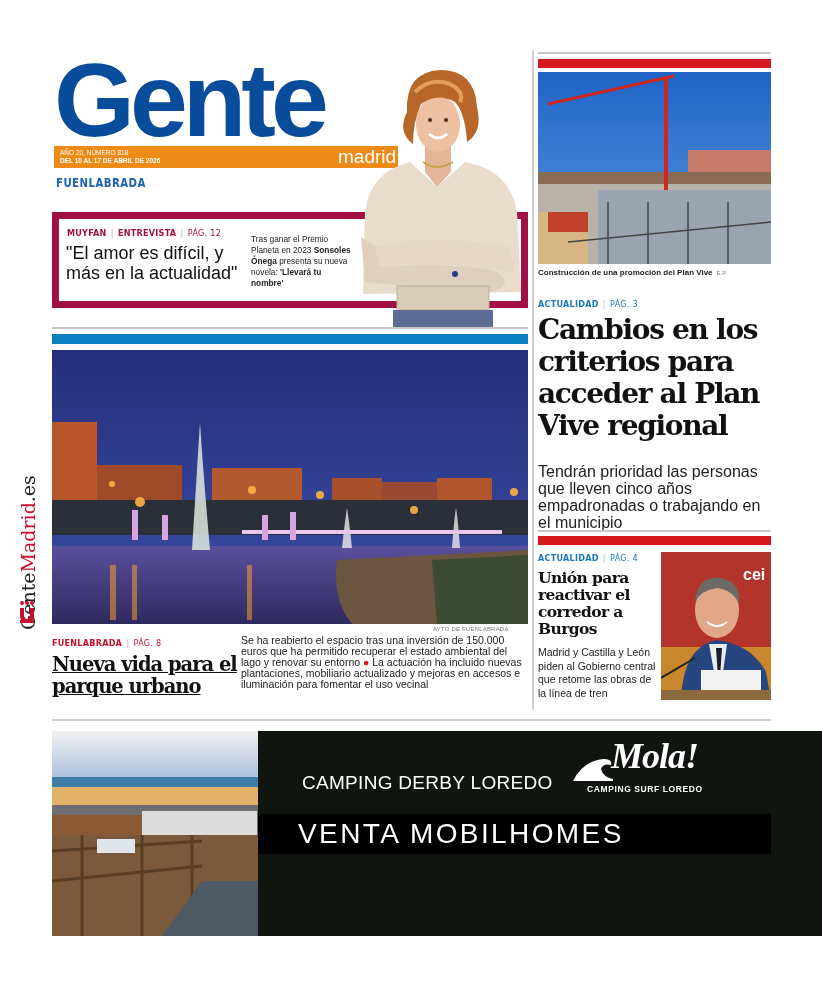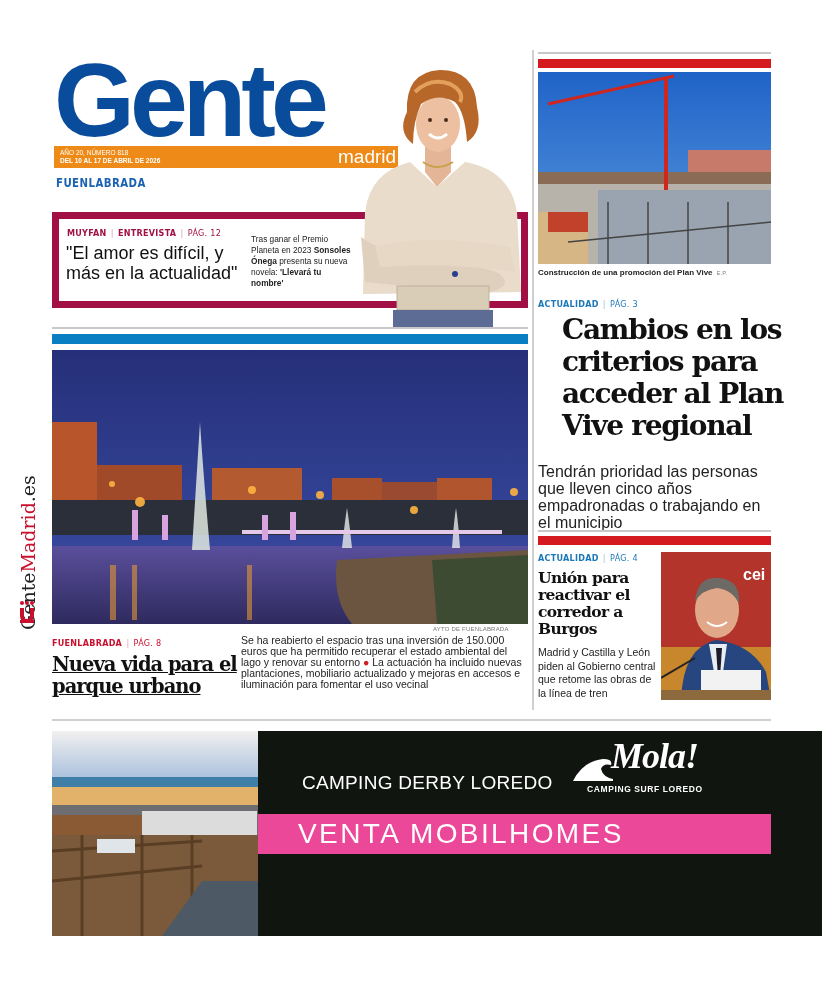--- a/index.html
+++ b/index.html
@@ -55,21 +55,21 @@
   .kicker-blue { font-family: "DejaVu Sans", sans-serif; font-size: 9.5px; font-weight: 700; color: #1b78b8;
     transform: scaleX(0.85); transform-origin: left; white-space: nowrap; letter-spacing: 0.3px; }
   .kicker-blue .sep { color: #9bc3e0; font-weight: 400; margin: 0 5px; }
   .kicker-blue .pg { font-weight: 400; }
   .kicker-red { font-family: "DejaVu Sans", sans-serif; font-size: 9.5px; font-weight: 700; color: #c8102e;
     transform: scaleX(0.85); transform-origin: left; white-space: nowrap; letter-spacing: 0.3px; }
   .kicker-red .sep { color: #e8a0a8; font-weight: 400; margin: 0 5px; }
   .kicker-red .pg { font-weight: 400; }
 
   .headline-main { left: 538px; top: 314px; width: 240px; font-family: "DejaVu Serif", serif; font-weight: 700;
-    font-size: 28px; line-height: 32px; letter-spacing: -1.3px; color: #111; margin-left: 24px; }
+    font-size: 28px; line-height: 32px; letter-spacing: -1.3px; color: #111; }
   .deck-main { left: 538px; top: 463px; width: 235px; font-size: 16px; line-height: 17px; color: #222; }
 
   .headline-2 { left: 538px; top: 569px; width: 120px; font-family: "DejaVu Serif", serif; font-weight: 700;
     font-size: 15.5px; line-height: 17px; letter-spacing: -0.6px; color: #111; }
   .deck-2 { left: 538px; top: 646px; width: 120px; font-size: 10.5px; line-height: 13.5px; color: #222; }
   .man-photo { left: 661px; top: 552px; width: 110px; height: 148px; overflow: hidden; }
 
   
   .blue-bar { left: 52px; top: 334px; width: 476px; height: 10px; background: #0a7ec2; }
   .park-photo { left: 52px; top: 350px; width: 476px; height: 274px; overflow: hidden; }
@@ -81,21 +81,21 @@
 
   
   .ad-rule { left: 52px; top: 719px; width: 719px; height: 2px; background: #cfcfcf; }
   .ad { left: 52px; top: 731px; width: 782px; height: 205px; background: #101510; overflow: hidden; }
   .ad-photo { position: absolute; left: 0; top: 0; width: 206px; height: 205px; }
   .ad-title { position: absolute; left: 250px; top: 41px; font-size: 19px; color: #fff; letter-spacing: 0.3px; white-space: nowrap; }
   .ad-logo { position: absolute; left: 521px; top: 6px; width: 160px; height: 62px; }
   .ad-logo-word { position: absolute; left: 38px; top: -2px; font-family: Liberation Serif, serif; font-style: italic; font-weight: 700;
     font-size: 36px; color: #fff; letter-spacing: -1px; }
   .ad-logo-sub { position: absolute; left: 14px; top: 47px; font-size: 8.5px; font-weight: 700; color: #fff; letter-spacing: 0.6px; white-space: nowrap; }
-  .ad-band { position: absolute; left: 206px; top: 83px; width: 513px; height: 40px; background: #ec4899; }
+  .ad-band { position: absolute; left: 206px; top: 83px; width: 513px; height: 40px; background: #000000; }
   .ad-band-text { position: absolute; left: 40px; top: 4px; font-size: 28px; color: #fff; letter-spacing: 2.4px; white-space: nowrap; }
   .ad-bullets { position: absolute; left: 254px; top: 144px; font-size: 11.5px; line-height: 14px; color: #fff; }
   .ad-contact { position: absolute; left: 523px; top: 141px; color: #fff; }
   .ad-phone { font-size: 19px; line-height: 20px; margin-bottom: 1px; }
   .ad-line { font-size: 10px; line-height: 13.5px; }
   .ad-ico { display: inline-block; width: 10px; height: 10px; border-radius: 50%; background: #9a2020;
     vertical-align: middle; margin-right: 7px; position: relative; top: -1px; }
   .ad-phone .ad-ico { width: 10px; height: 10px; margin-right: 8px; }
 </style>
 </head>

